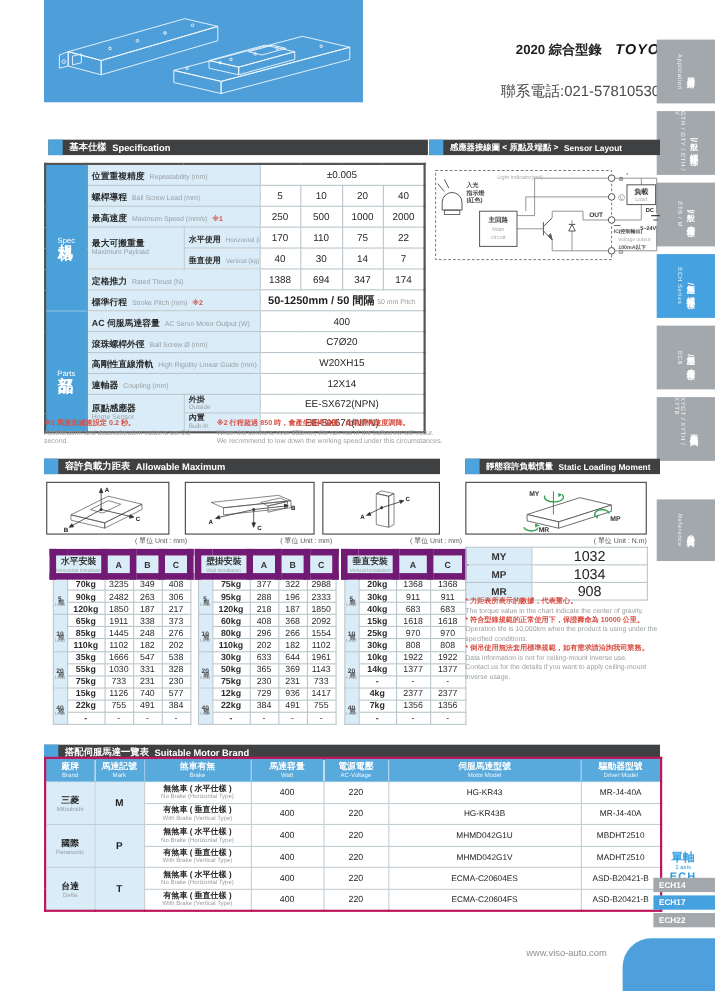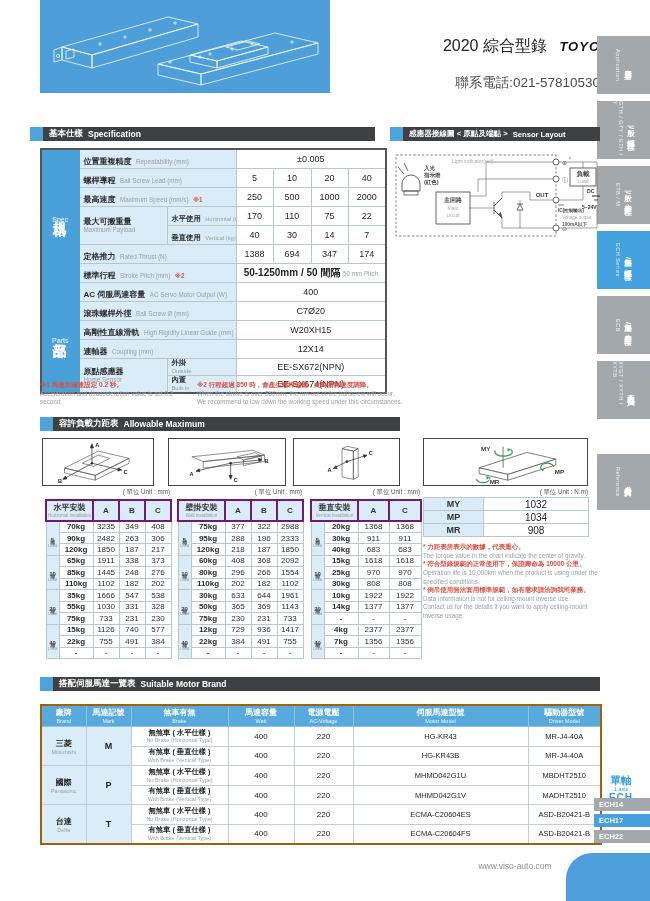--- a/index.html
+++ b/index.html
@@ -3,21 +3,21 @@
 <meta charset="utf-8">
 <style>
   *{margin:0;padding:0;box-sizing:border-box;}
   html,body{background:#fff;}
   body{font-family:"Liberation Sans","DejaVu Sans",sans-serif;color:#222;}
   #page{position:relative;width:650px;height:901px;background:#fff;overflow:hidden;}
 
   
   .product-img{position:absolute;left:40px;top:0;width:290px;height:93px;background:#4E9FD9;}
   .brand-line{position:absolute;left:340px;top:36px;width:260px;text-align:right;}
-  .brand-line .cat{font-size:16px;font-weight:normal;color:#222;}
+  .brand-line .cat{font-size:12px;font-weight:bold;color:#222;}
   .brand-line .logo{font-size:13px;font-weight:900;font-style:italic;letter-spacing:1px;color:#111;margin-left:8px;}
   .phone{position:absolute;left:340px;top:74px;width:260px;text-align:right;font-size:13.5px;color:#4a4a4a;}
 
   
   .side-tab{position:absolute;left:597px;width:53px;height:58px;background:#A3A8AC;color:#fff;
     display:flex;flex-direction:row;align-items:center;justify-content:center;gap:2px;}
   .side-tab.active{background:#45A1E0;}
   .side-tab span{writing-mode:vertical-rl;text-orientation:mixed;}
   .t-zh{font-size:7.5px;font-weight:bold;letter-spacing:1px;}
   .t-en{font-size:5.5px;opacity:.85;letter-spacing:.5px;}
@@ -51,38 +51,38 @@
   .note{position:absolute;line-height:1.35;}
   .note-zh{color:#D94F43;font-size:6.5px;font-weight:bold;display:block;}
   .note-en{color:#9aa0a4;font-size:6.3px;display:block;}
 
   
   .diagbox{position:absolute;border:1px solid #444;background:#fff;}
   .unit-cap{position:absolute;font-size:6.3px;color:#555;text-align:right;}
 
   
   .oh{position:absolute;border:1.5px solid #555;height:160px;background:#fff;}
-  .oh th{background:#D9ECF8;border:2px solid #701a75;height:20px;font-size:8px;color:#333;}
+  .oh th{background:#D9ECF8;border:6px solid #701a75;height:20px;font-size:8px;color:#333;}
   .oh th .zh{font-size:8px;font-weight:bold;}
   .oh th .en{font-size:4.5px;color:#9aa0a4;font-weight:normal;}
   .oh td{border:1px solid #b9c6cc;height:11px;text-align:center;font-size:8px;color:#2b2b2b;}
   .oh .kg{font-weight:bold;}
   .oh .grp{background:#D9ECF8;padding:1px 0;}
   .grp .gz{writing-mode:vertical-rl;text-orientation:upright;font-size:5.5px;color:#555;display:inline-block;line-height:1;}
   .grp .gn{display:block;font-size:6px;font-weight:bold;color:#444;line-height:1.1;}
   .grp .ge{display:block;font-size:4.2px;color:#9aa0a4;line-height:1.1;}
 
   
   .mo{position:absolute;left:423px;top:497px;width:165px;border:1.5px solid #555;}
   .mo td{border:1px solid #b9c6cc;height:13px;text-align:center;}
   .mo .m-lbl{background:#D9ECF8;font-size:9px;font-weight:bold;color:#333;}
-  .mo .m-val{font-size:10px;color:#222;}
-
-  
-  .mt{position:absolute;left:40px;top:704px;width:560px;height:141px;border:2px solid #a16207;}
+  .mo .m-val{font-size:13px;color:#222;}
+
+  
+  .mt{position:absolute;left:40px;top:688px;width:560px;height:141px;border:2px solid #be185d;}
   .mt th{background:#58A9DC;color:#fff;border:1px solid #8fc3e4;height:21px;}
   .mt th .zh{font-size:8px;font-weight:bold;line-height:1.2;}
   .mt th .en{font-size:5.5px;font-weight:normal;opacity:.9;line-height:1.2;}
   .mt td{border:1px solid #c3ced4;height:19px;text-align:center;font-size:8px;color:#222;}
   .mt .brand{background:#D9ECF8;}
   .mt .brand .zh{font-size:8px;font-weight:bold;}
   .mt .brand .en{font-size:5.5px;color:#9aa0a4;}
   .mt .mk{background:#D9ECF8;font-weight:bold;font-size:9px;}
   .mt .brake .zh{font-size:7.3px;font-weight:bold;line-height:1.2;}
   .mt .brake .en{font-size:5.5px;color:#9aa0a4;line-height:1.2;}
@@ -167,34 +167,39 @@
   </div>
   <div class="side-tab" style="top:361px">
     <span class="t-en">XYGT / XYTH / XYTB</span>
     <span class="t-zh">直交機器人</span>
   </div>
   <div class="side-tab" style="top:454px;height:56px">
     <span class="t-en">Reference</span>
     <span class="t-zh">參考資料</span>
   </div>
 
-  <div class="sec" style="left:30px;top:127px;width:345px">
+  <div class="sec" style="left:44px;top:127px;width:345px">
     <span class="sq"></span>
     <span class="sec-zh">基本仕樣</span>
     <span class="sec-en">Specification</span>
   </div>
   <div class="sec" style="left:390px;top:127px;width:210px">
     <span class="sq"></span>
     <span class="sec-zh" style="font-size:7.6px">感應器接線圖 &lt; 原點及端點 &gt;</span>
     <span class="sec-en" style="font-size:7.6px">Sensor Layout</span>
   </div>
   <div class="sec" style="left:40px;top:417px;width:360px">
     <span class="sq"></span>
     <span class="sec-zh">容許負載力距表</span>
     <span class="sec-en">Allowable Maximum</span>
+  </div>
+  <div class="sec" style="left:423px;top:417px;width:177px">
+    <span class="sq"></span>
+    <span class="sec-zh" style="font-size:7.6px">靜態容許負載慣量</span>
+    <span class="sec-en" style="font-size:7.6px">Static Loading Moment</span>
   </div>
   <div class="sec" style="left:40px;top:677px;width:560px">
     <span class="sq"></span>
     <span class="sec-zh">搭配伺服馬達一覽表</span>
     <span class="sec-en">Suitable Motor Brand</span>
   </div>
 
   <table class="spec">
     <colgroup>
         <col style="width:38px">

